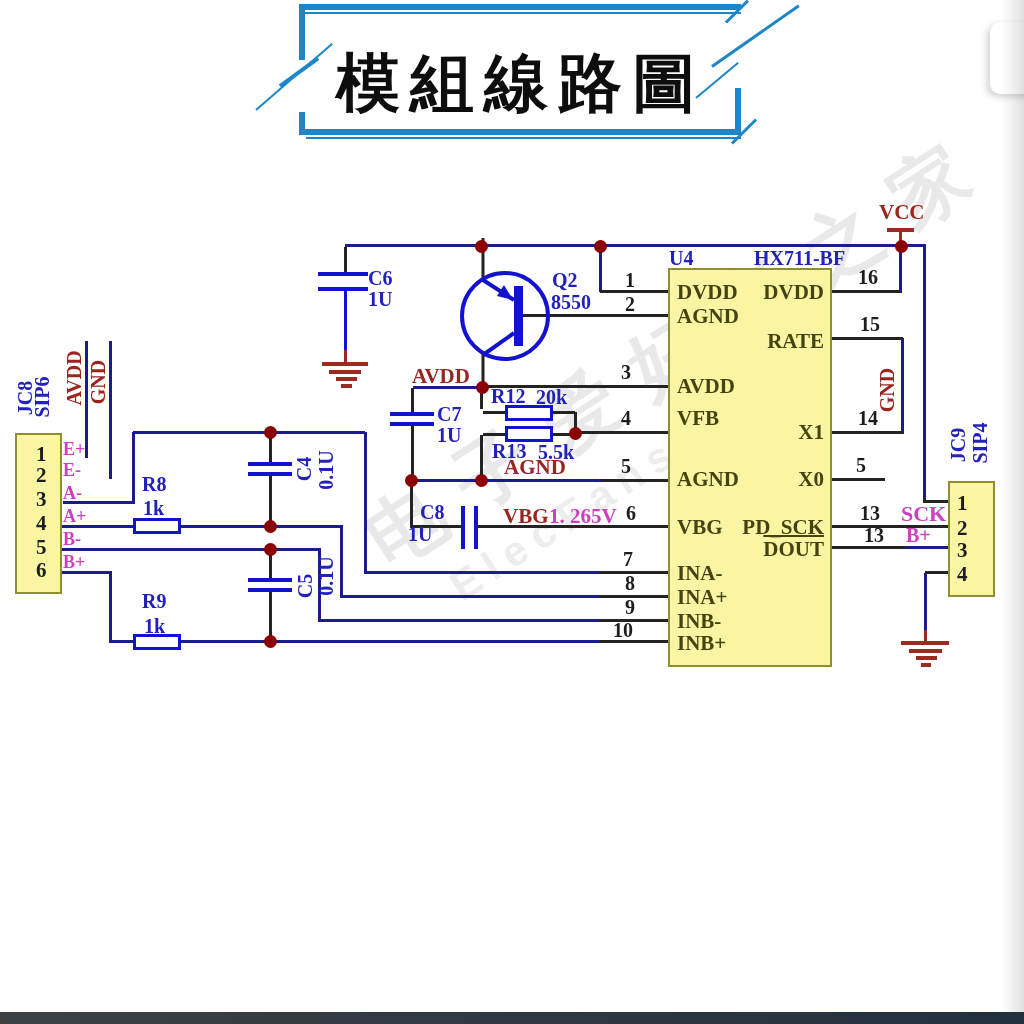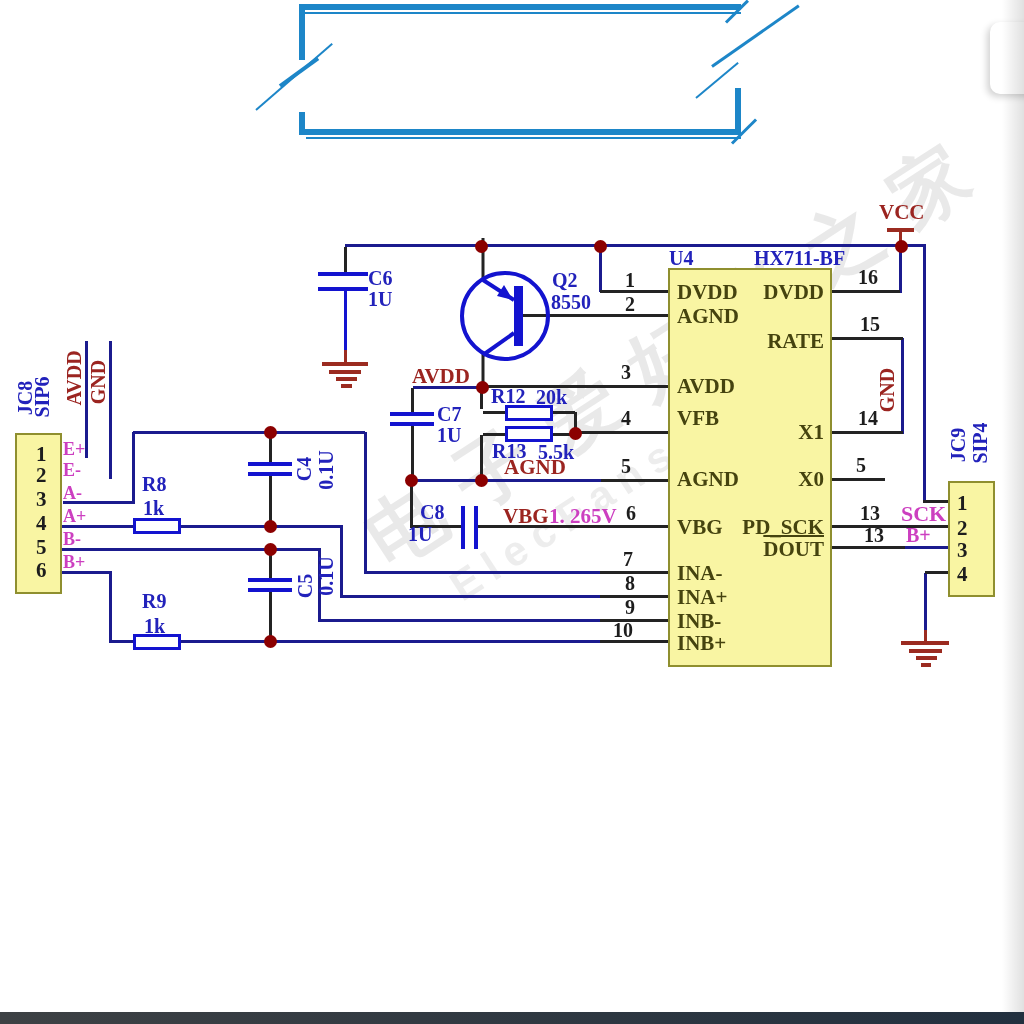--- a/index.html
+++ b/index.html
@@ -47,20 +47,21 @@
   <div class="bl" style="left:299px;top:112px;width:6px;height:23px"></div>
   <div class="bl" style="left:299px;top:129px;width:442px;height:6px"></div>
   <div class="bl" style="left:306px;top:137px;width:435px;height:2px"></div>
   <div class="bl" style="left:735px;top:88px;width:6px;height:47px"></div>
   <div class="bl" style="left:256px;top:109px;width:101px;height:2px;transform:rotate(-41deg);transform-origin:left center"></div>
   <div class="bl" style="left:280px;top:84px;width:47px;height:4px;transform:rotate(-36deg);transform-origin:left center"></div>
   <div class="bl" style="left:726px;top:21px;width:31px;height:3px;transform:rotate(-45deg);transform-origin:left center"></div>
   <div class="bl" style="left:712px;top:65px;width:106px;height:3px;transform:rotate(-35deg);transform-origin:left center"></div>
   <div class="bl" style="left:696px;top:97px;width:55px;height:2px;transform:rotate(-40deg);transform-origin:left center"></div>
   <div class="bl" style="left:732px;top:142px;width:34px;height:3px;transform:rotate(-45deg);transform-origin:left center"></div>
+  <div class="title" style="left:336px;top:40px;">模組線路圖</div>
 
   <i class="w" style="left:345px;top:244px;width:581px;height:3px"></i>
   <i class="w" style="left:923px;top:244px;width:3px;height:259px"></i>
   <i class="w" style="left:899px;top:247px;width:3px;height:46px"></i>
   <i class="w" style="left:901px;top:338px;width:3px;height:96px"></i>
   <i class="w" style="left:599px;top:247px;width:3px;height:45px"></i>
   <i class="w" style="left:85px;top:341px;width:3px;height:117px"></i>
   <i class="w" style="left:109px;top:341px;width:3px;height:138px"></i>
   <i class="w" style="left:63px;top:501px;width:70px;height:3px"></i>
   <i class="w" style="left:132px;top:432px;width:3px;height:72px"></i>

